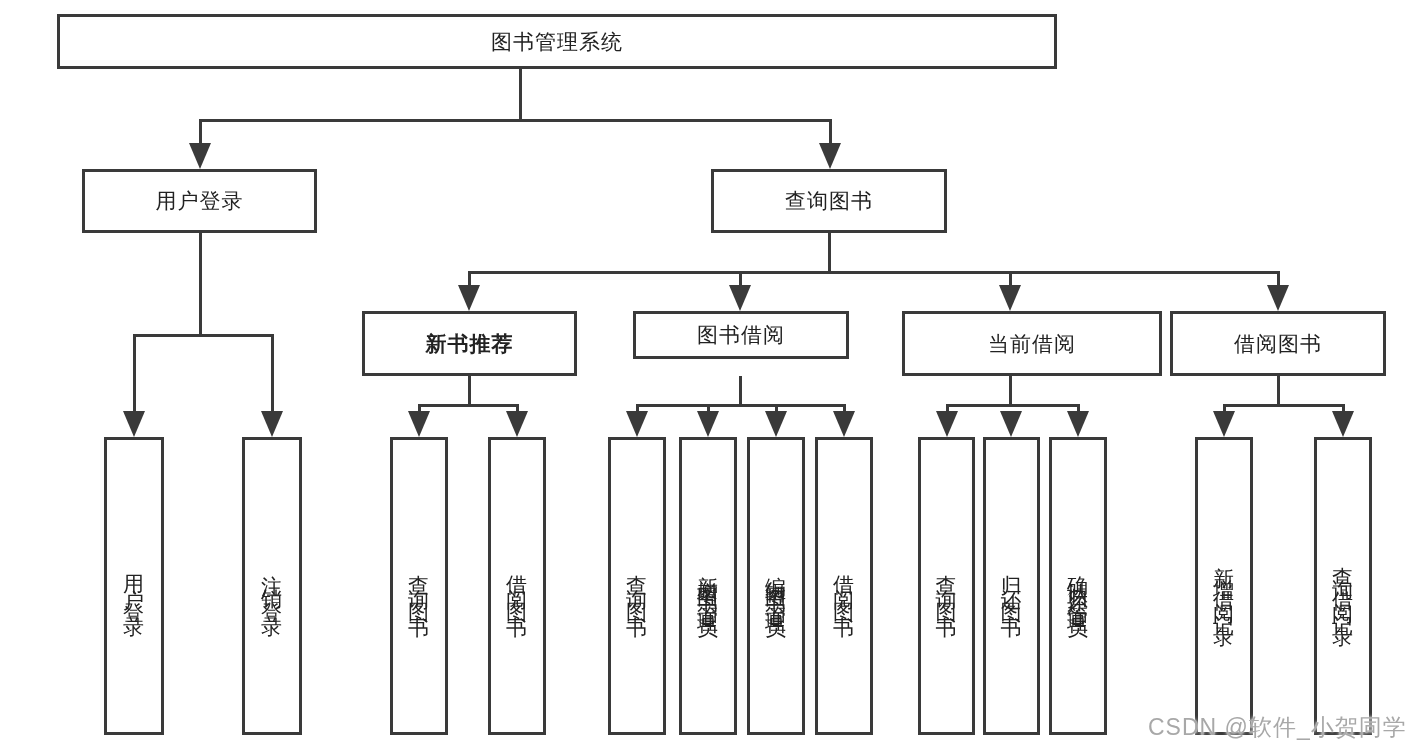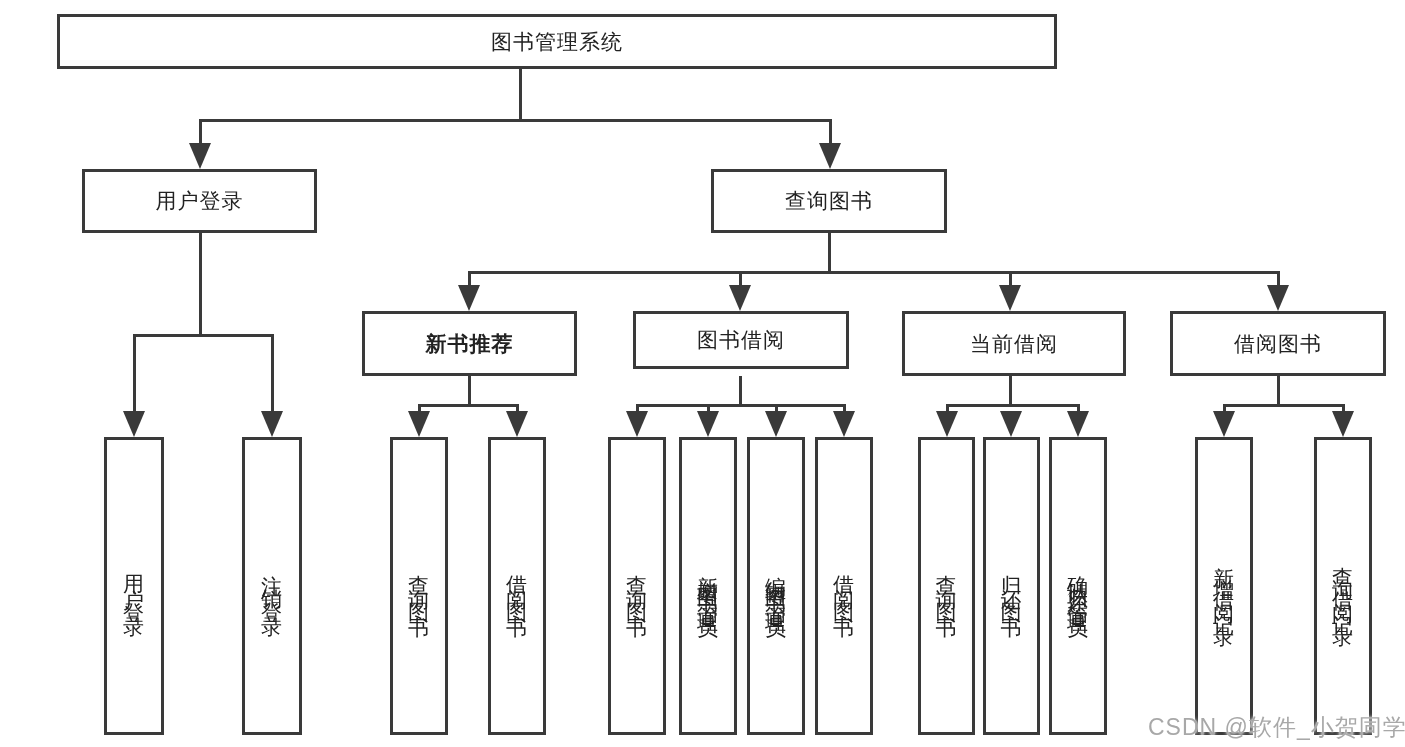--- a/index.html
+++ b/index.html
@@ -90,22 +90,22 @@
   <div class="vline" style="left:468px;top:271px;height:18px;"></div>
   <div class="vline" style="left:739px;top:271px;height:18px;"></div>
   <div class="vline" style="left:1009px;top:271px;height:18px;"></div>
   <div class="vline" style="left:1277px;top:271px;height:18px;"></div>
   <div class="arr" style="left:458px;top:285px;"></div>
   <div class="arr" style="left:729px;top:285px;"></div>
   <div class="arr" style="left:999px;top:285px;"></div>
   <div class="arr" style="left:1267px;top:285px;"></div>
 
   <div class="box" style="left:362px;top:311px;width:215px;height:65px;font-weight:bold;">新书推荐</div>
-  <div class="box" style="left:633px;top:311px;width:216px;height:58px;">图书借阅</div>
-  <div class="box" style="left:902px;top:311px;width:224px;height:65px;">当前借阅</div>
+  <div class="box" style="left:633px;top:311px;width:216px;height:48px;">图书借阅</div>
+  <div class="box" style="left:902px;top:311px;width:260px;height:65px;">当前借阅</div>
   <div class="box" style="left:1170px;top:311px;width:216px;height:65px;">借阅图书</div>
 
   <div class="vline" style="left:468px;top:376px;height:31px;"></div>
   <div class="hline" style="left:418px;top:404px;width:101px;"></div>
   <div class="vline" style="left:418px;top:404px;height:12px;"></div>
   <div class="vline" style="left:516px;top:404px;height:12px;"></div>
   <div class="arr" style="left:408px;top:411px;"></div>
   <div class="arr" style="left:506px;top:411px;"></div>
 
   <div class="vline" style="left:739px;top:376px;height:31px;"></div>

